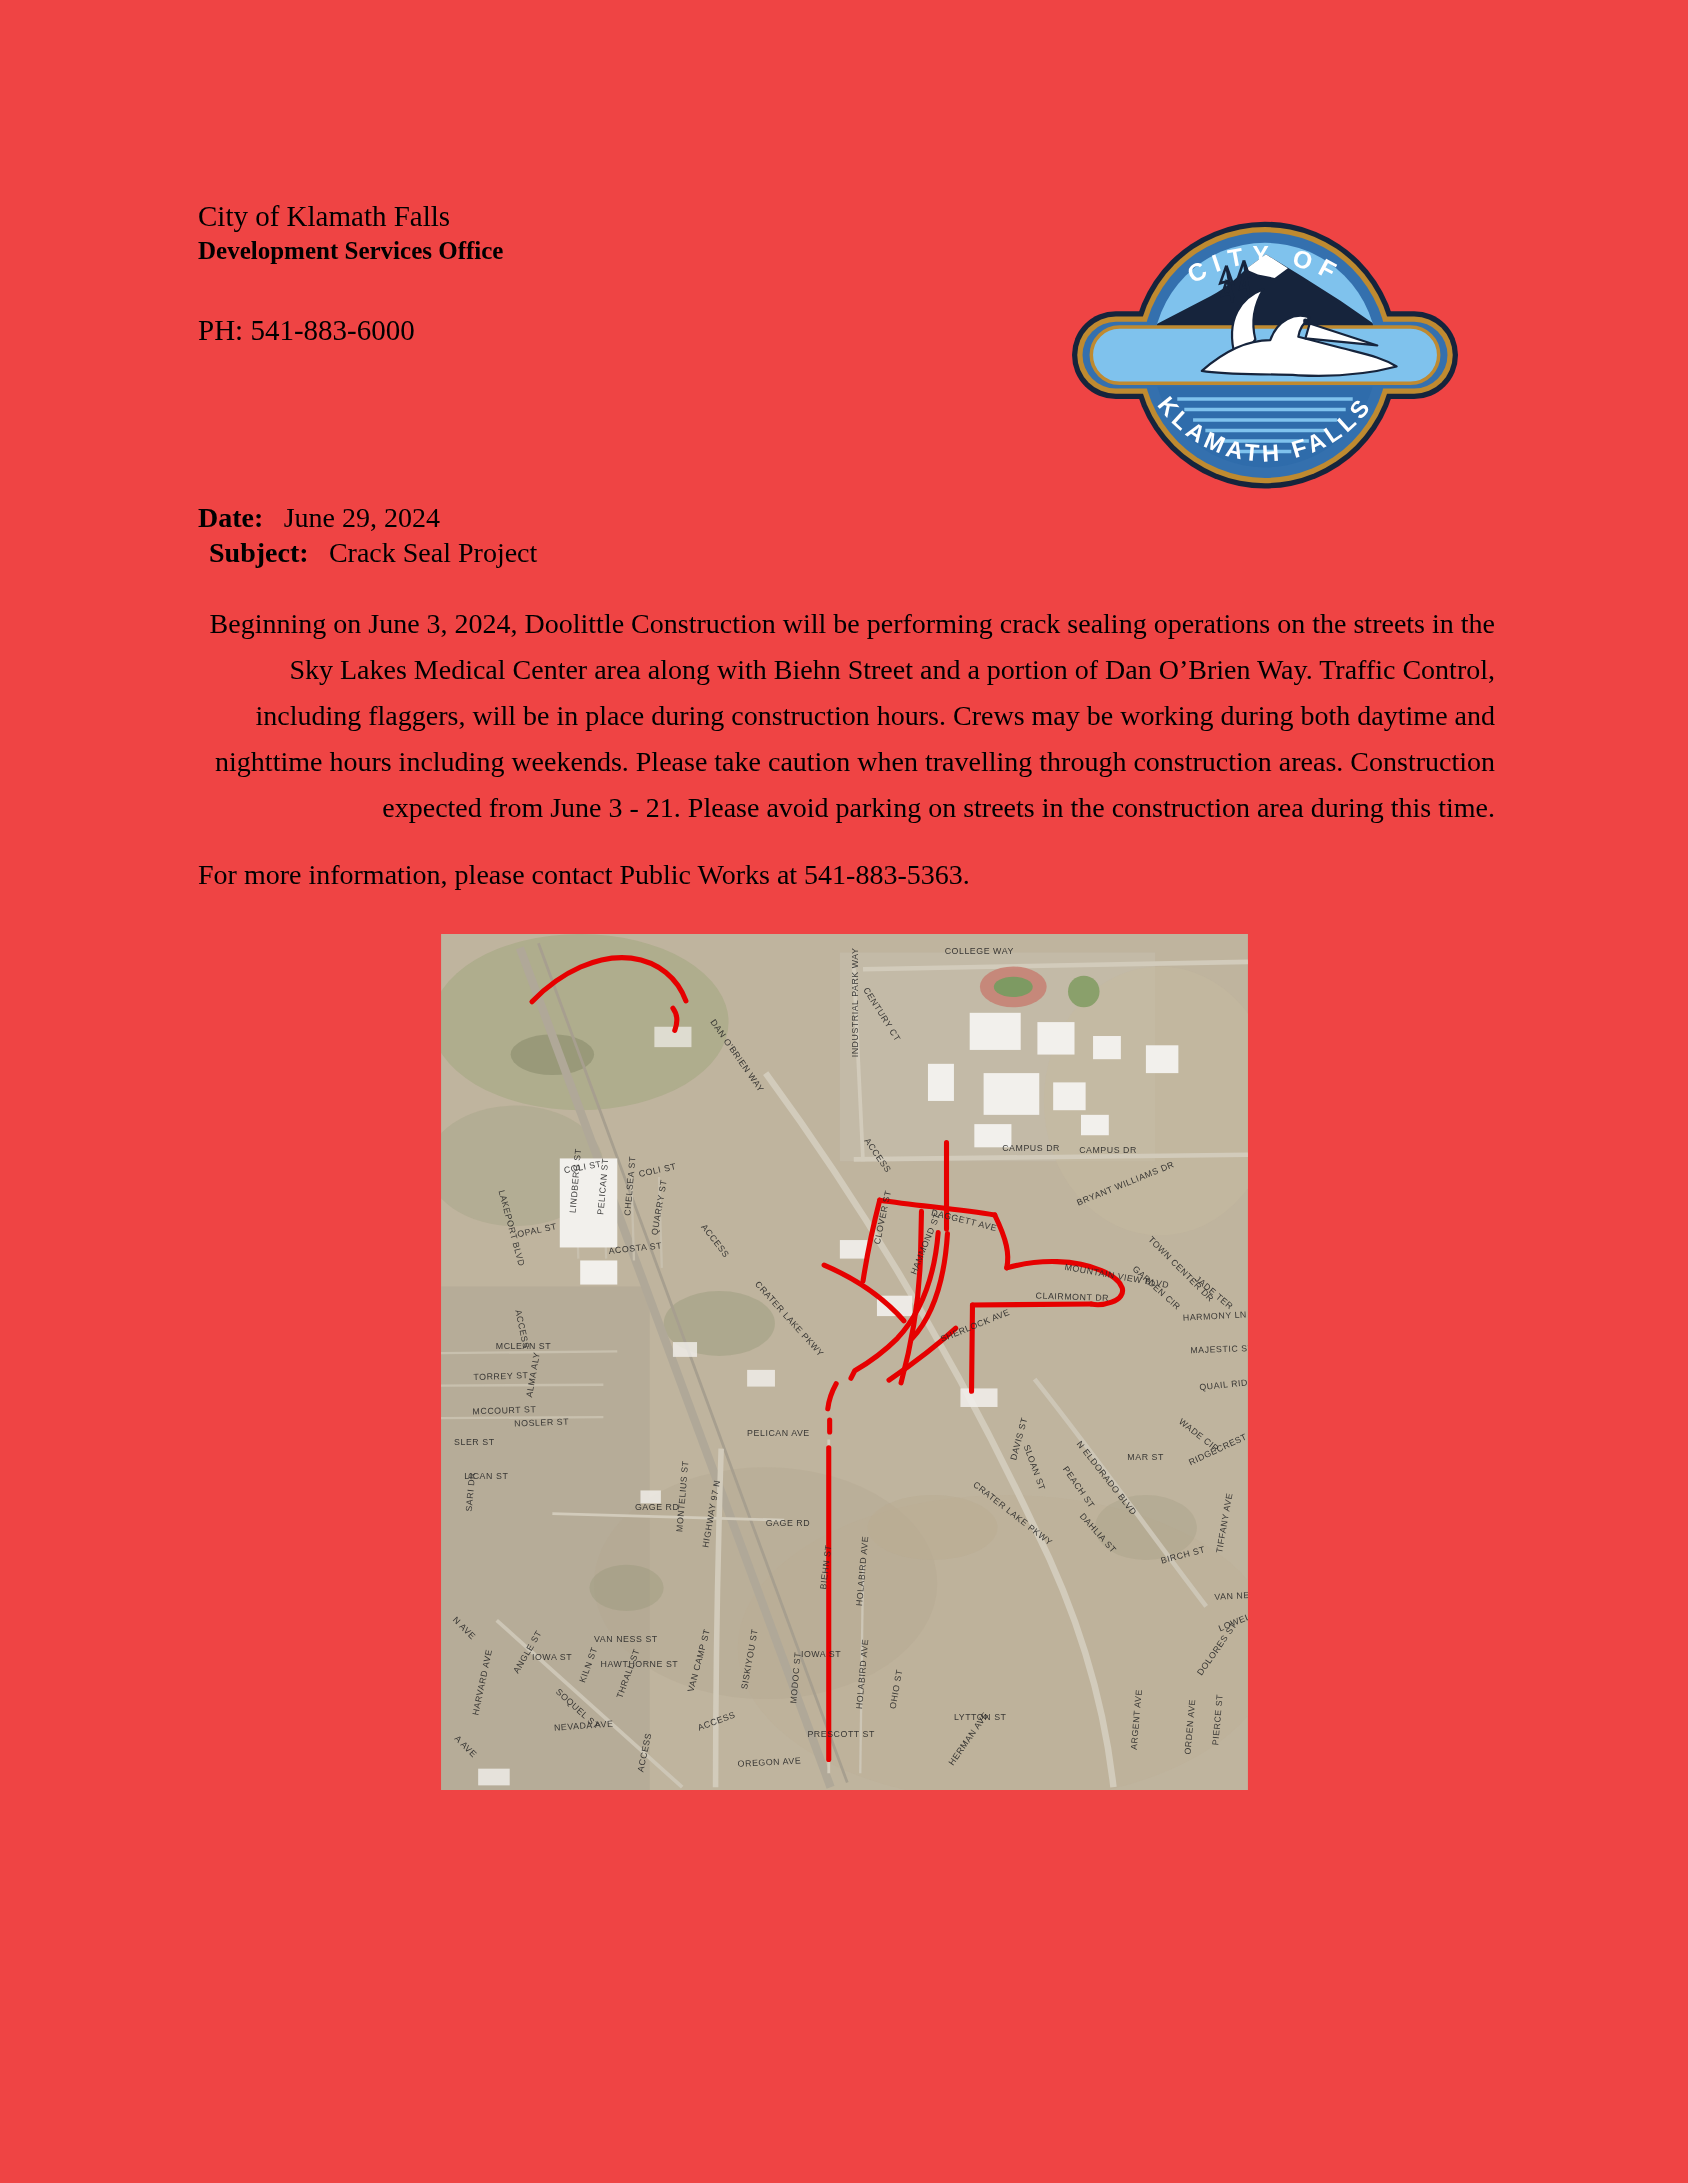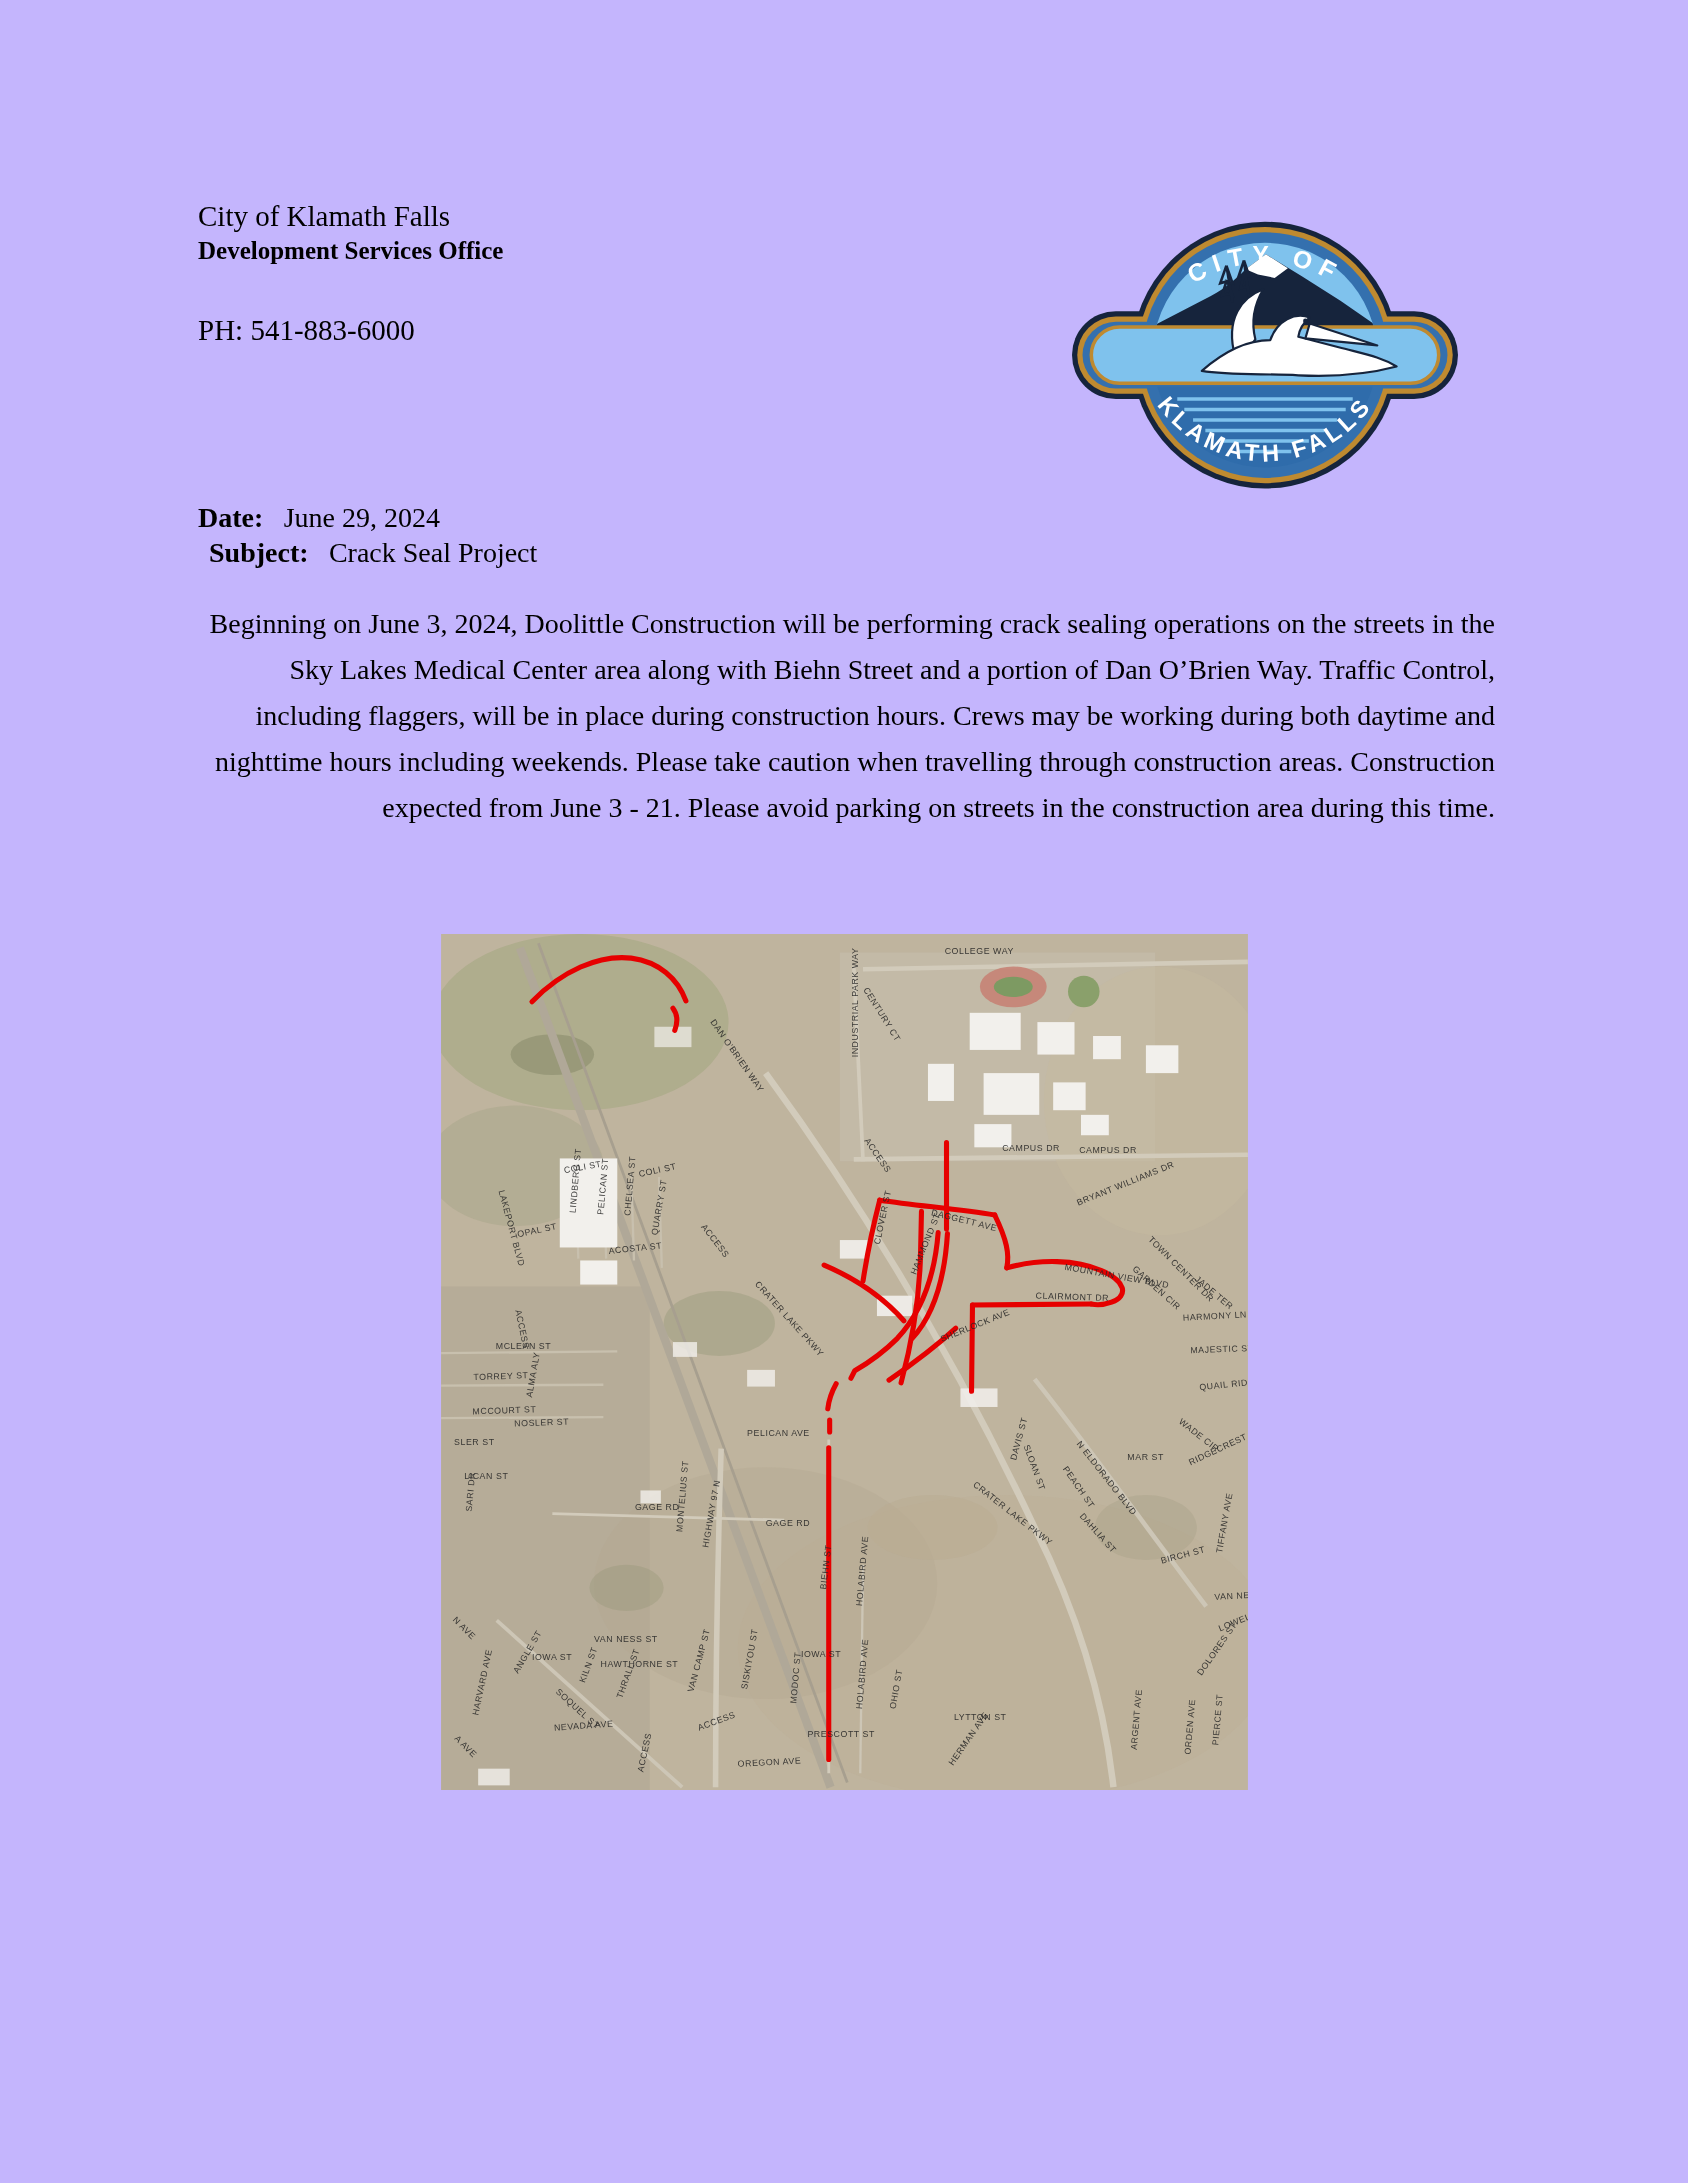--- a/index.html
+++ b/index.html
@@ -1,16 +1,16 @@
 <!DOCTYPE html>
 <html style="font-size:15px"><head>
 <meta charset="utf-8">
 <style>
   html,body{margin:0;padding:0;background:#ffffff;}
-  .page{position:relative;width:1688px;height:2183px;background:#c4b5fd;overflow:hidden;
+  .page{position:relative;width:1688px;height:2183px;background:#ef4444;overflow:hidden;
         font-family:"Liberation Serif", serif;color:#000;}
   .abs{position:absolute;}
   .org1{left:198px;top:200px;font-size:29px;}
   .org2{left:198px;top:237px;font-size:25px;font-weight:bold;}
   .phone{left:198px;top:314px;font-size:29px;}
   .h1{left:197px;top:414px;font-size:42px;font-weight:bold;letter-spacing:2.8px;
       font-family:"Liberation Sans", sans-serif;}
   .metaline{left:198px;font-size:28px;}
   .metaline .lbl{font-weight:bold;}
   .metaline .val{margin-left:20.4px;}
@@ -86,20 +86,21 @@
 
 
   <div class="abs metaline" style="top:502px;">
     <span class="lbl">Date:</span><span class="val">June 29, 2024</span>
   </div>
   <div class="abs metaline" style="top:537px;margin-left:11px;">
     <span class="lbl">Subject:</span><span class="val">Crack Seal Project</span>
   </div>
 
   <div class="abs body-par">Beginning on June 3, 2024, Doolittle Construction will be performing crack sealing operations on the streets in the Sky Lakes Medical Center area along with Biehn Street and a portion of Dan O’Brien Way. Traffic Control, including flaggers, will be in place during construction hours. Crews may be working during both daytime and nighttime hours including weekends. Please take caution when travelling through construction areas. Construction expected from June 3 - 21. Please avoid parking on streets in the construction area during this time.</div>
+  <div class="abs contact">For more information, please contact Public Works at 541-883-5363.</div>
 
   <div class="abs map-wrap">
     <svg id="map-svg" viewBox="0 0 870 923" width="807" height="856">
 
       <rect x="0" y="0" width="870" height="923" fill="#bfb49e"></rect>
       <g>
         <ellipse cx="150" cy="95" rx="160" ry="95" fill="#9ba478" opacity="0.45"></ellipse>
         <ellipse cx="80" cy="250" rx="95" ry="65" fill="#a3a385" opacity="0.4"></ellipse>
         <rect x="0" y="380" width="225" height="543" fill="#a8a18d" opacity="0.38"></rect>
         <rect x="430" y="20" width="340" height="225" fill="#c6bfae" opacity="0.55"></rect>

